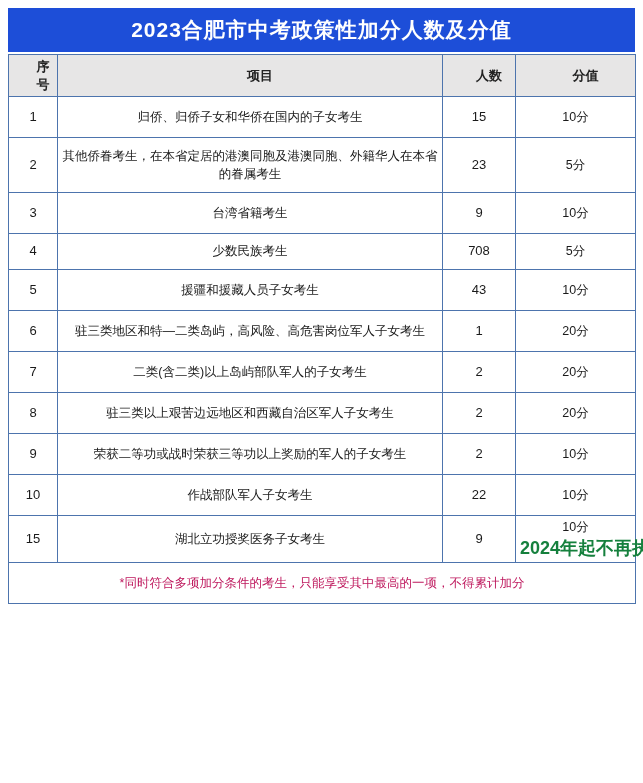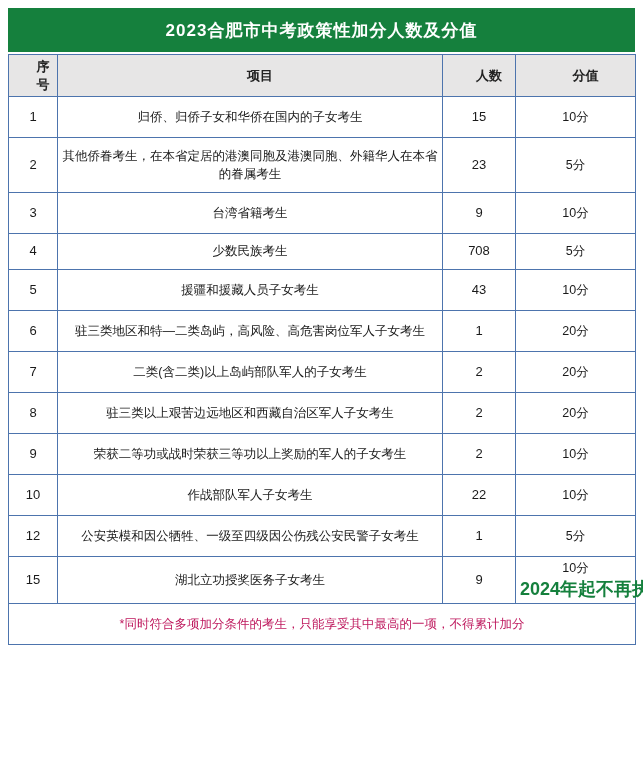--- a/index.html
+++ b/index.html
@@ -7,24 +7,24 @@
   body {
     width: 643px; height: 783px;
     padding: 8px;
     font-family: "Liberation Sans", "DejaVu Sans", sans-serif;
     color: #1a1a1a;
   }
   .page { width: 627px; }
 
   .title-bar {
     width: 100%; height: 44px;
-    background: #15803d;
+    background: #1d4ed8;
     color: #ffffff;
     display: flex; align-items: center; justify-content: center;
-    font-size: 17px; font-weight: bold;
+    font-size: 21px; font-weight: bold;
     letter-spacing: 1px;
     margin-bottom: 2px;
   }
 
   table.score-table {
     width: 100%;
     border-collapse: collapse;
     table-layout: fixed;
   }
   .score-table col.c-no    { width: 49px; }
@@ -143,26 +143,20 @@
         <td class="item-cell">荣获二等功或战时荣获三等功以上奖励的军人的子女考生</td>
         <td class="count-cell">2</td>
         <td class="score-cell">10分</td>
       </tr>
       <tr>
         <td class="no-cell">10</td>
         <td class="item-cell">作战部队军人子女考生</td>
         <td class="count-cell">22</td>
         <td class="score-cell">10分</td>
       </tr>
-      <tr>
-        <td class="no-cell">12</td>
-        <td class="item-cell">公安英模和因公牺牲、一级至四级因公伤残公安民警子女考生</td>
-        <td class="count-cell">1</td>
-        <td class="score-cell">5分</td>
-      </tr>
       <tr class="row-last">
         <td class="no-cell">15</td>
         <td class="item-cell">湖北立功授奖医务子女考生</td>
         <td class="count-cell">9</td>
         <td class="score-cell">
           <span>10分</span>
           <span class="note-red">2024年起不再执行</span>
         </td>
       </tr>
       <tr>

